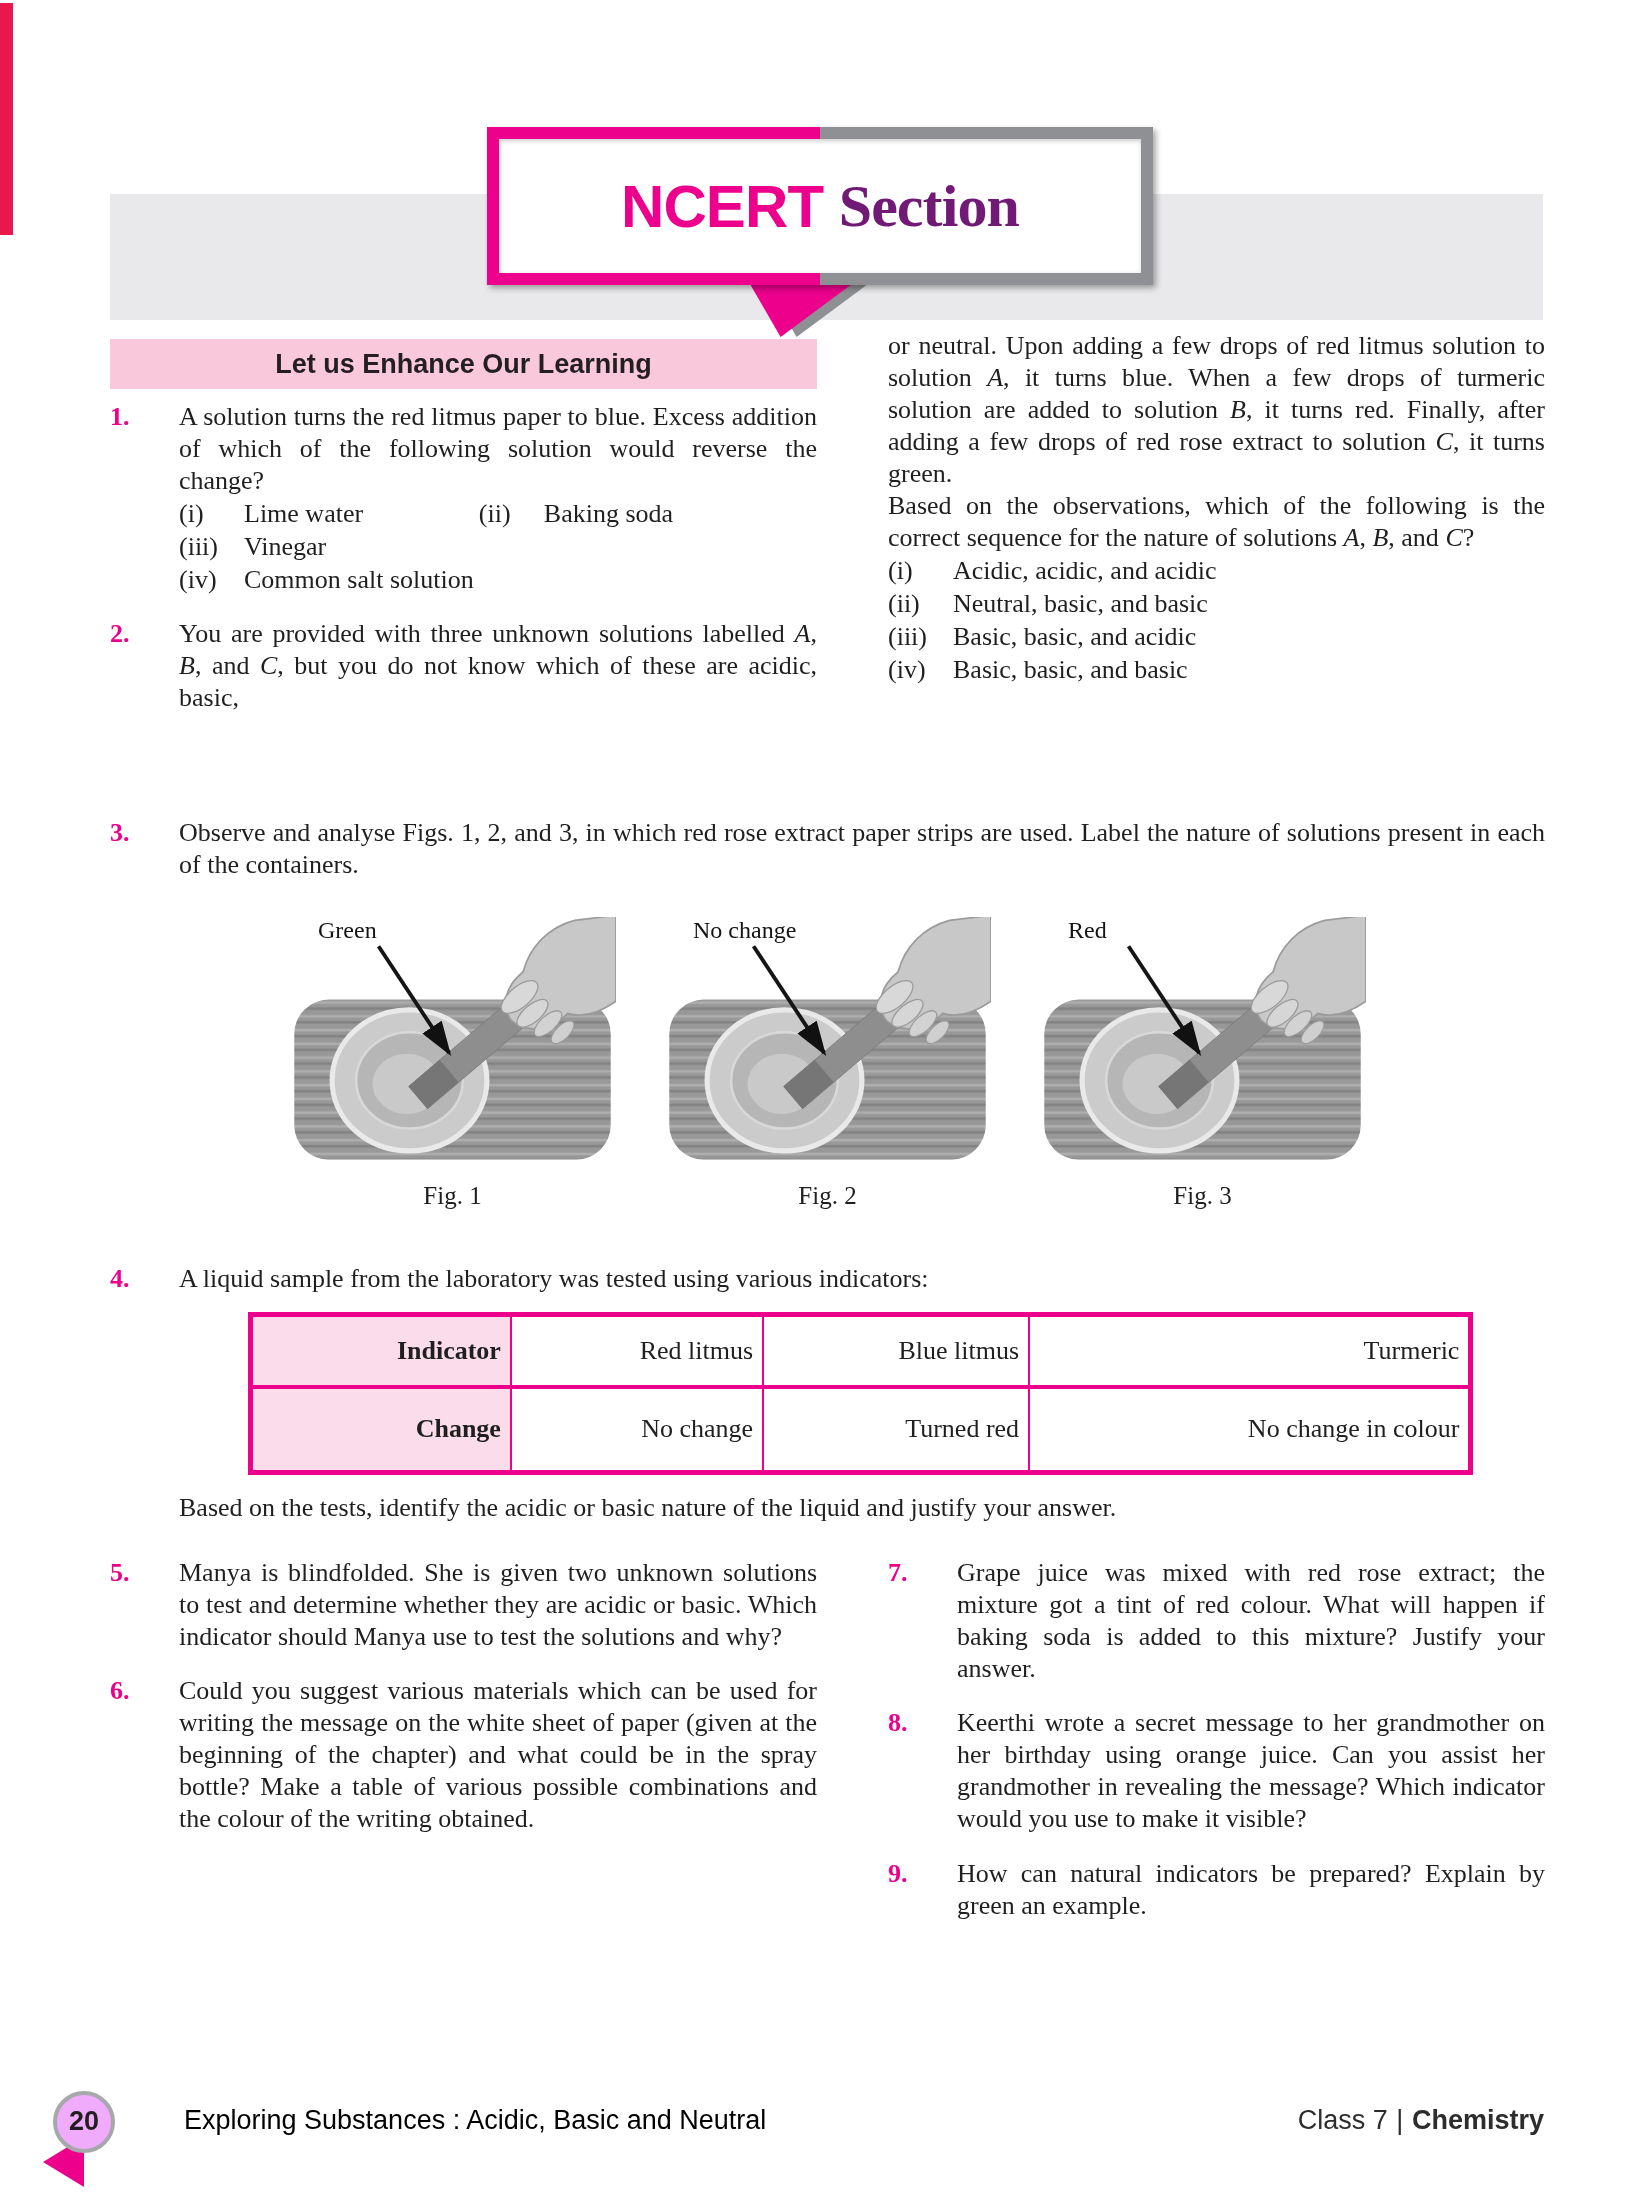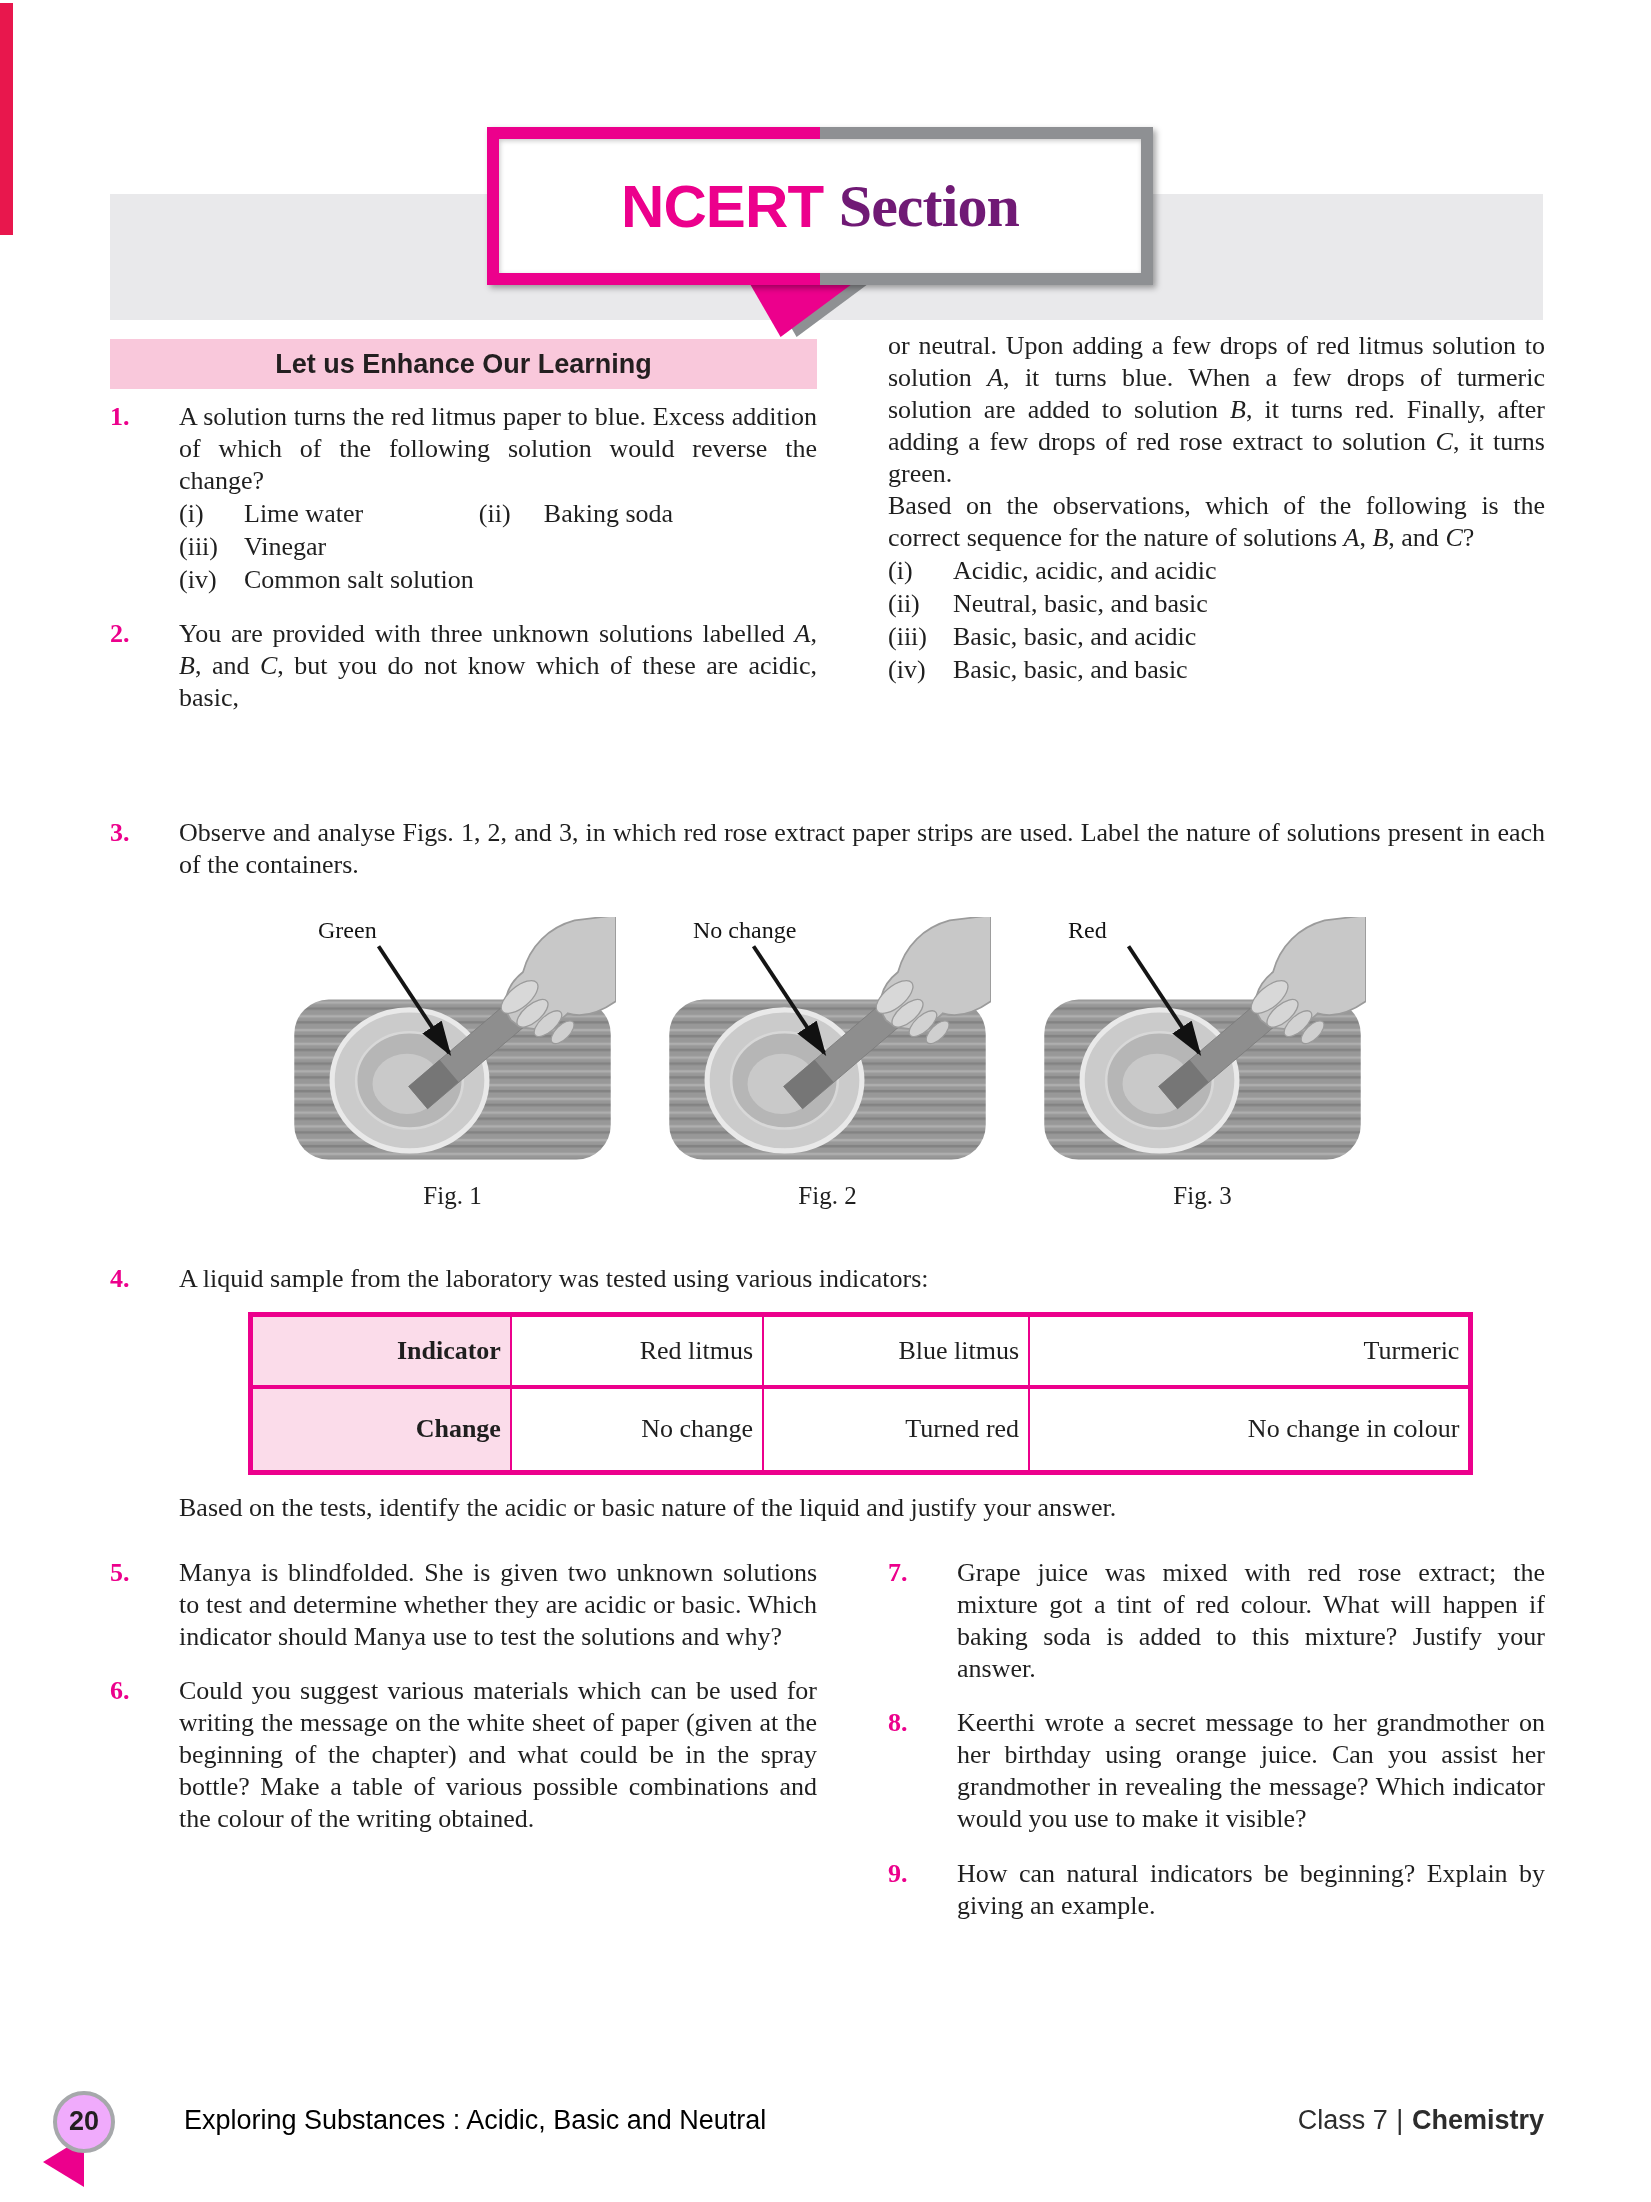--- a/index.html
+++ b/index.html
@@ -269,21 +269,21 @@
     </div>
     <div class="q">
       <span class="qnum">8.</span>
       <div class="qbody">
         <p class="jt">Keerthi wrote a secret message to her grandmother on her birthday using orange juice. Can you assist her grandmother in revealing the message? Which indicator would you use to make it visible?</p>
       </div>
     </div>
     <div class="q">
       <span class="qnum">9.</span>
       <div class="qbody">
-        <p class="jt">How can natural indicators be beginning? Explain by giving an example.</p>
+        <p class="jt">How can natural indicators be prepared? Explain by green an example.</p>
       </div>
     </div>
   </div>
 
   <div class="footer">
     <div class="pageno-tri"></div>
     <div class="pageno-circle">
       <span>20</span>
     </div>
     <span class="chapter">Exploring Substances : Acidic, Basic and Neutral</span>

